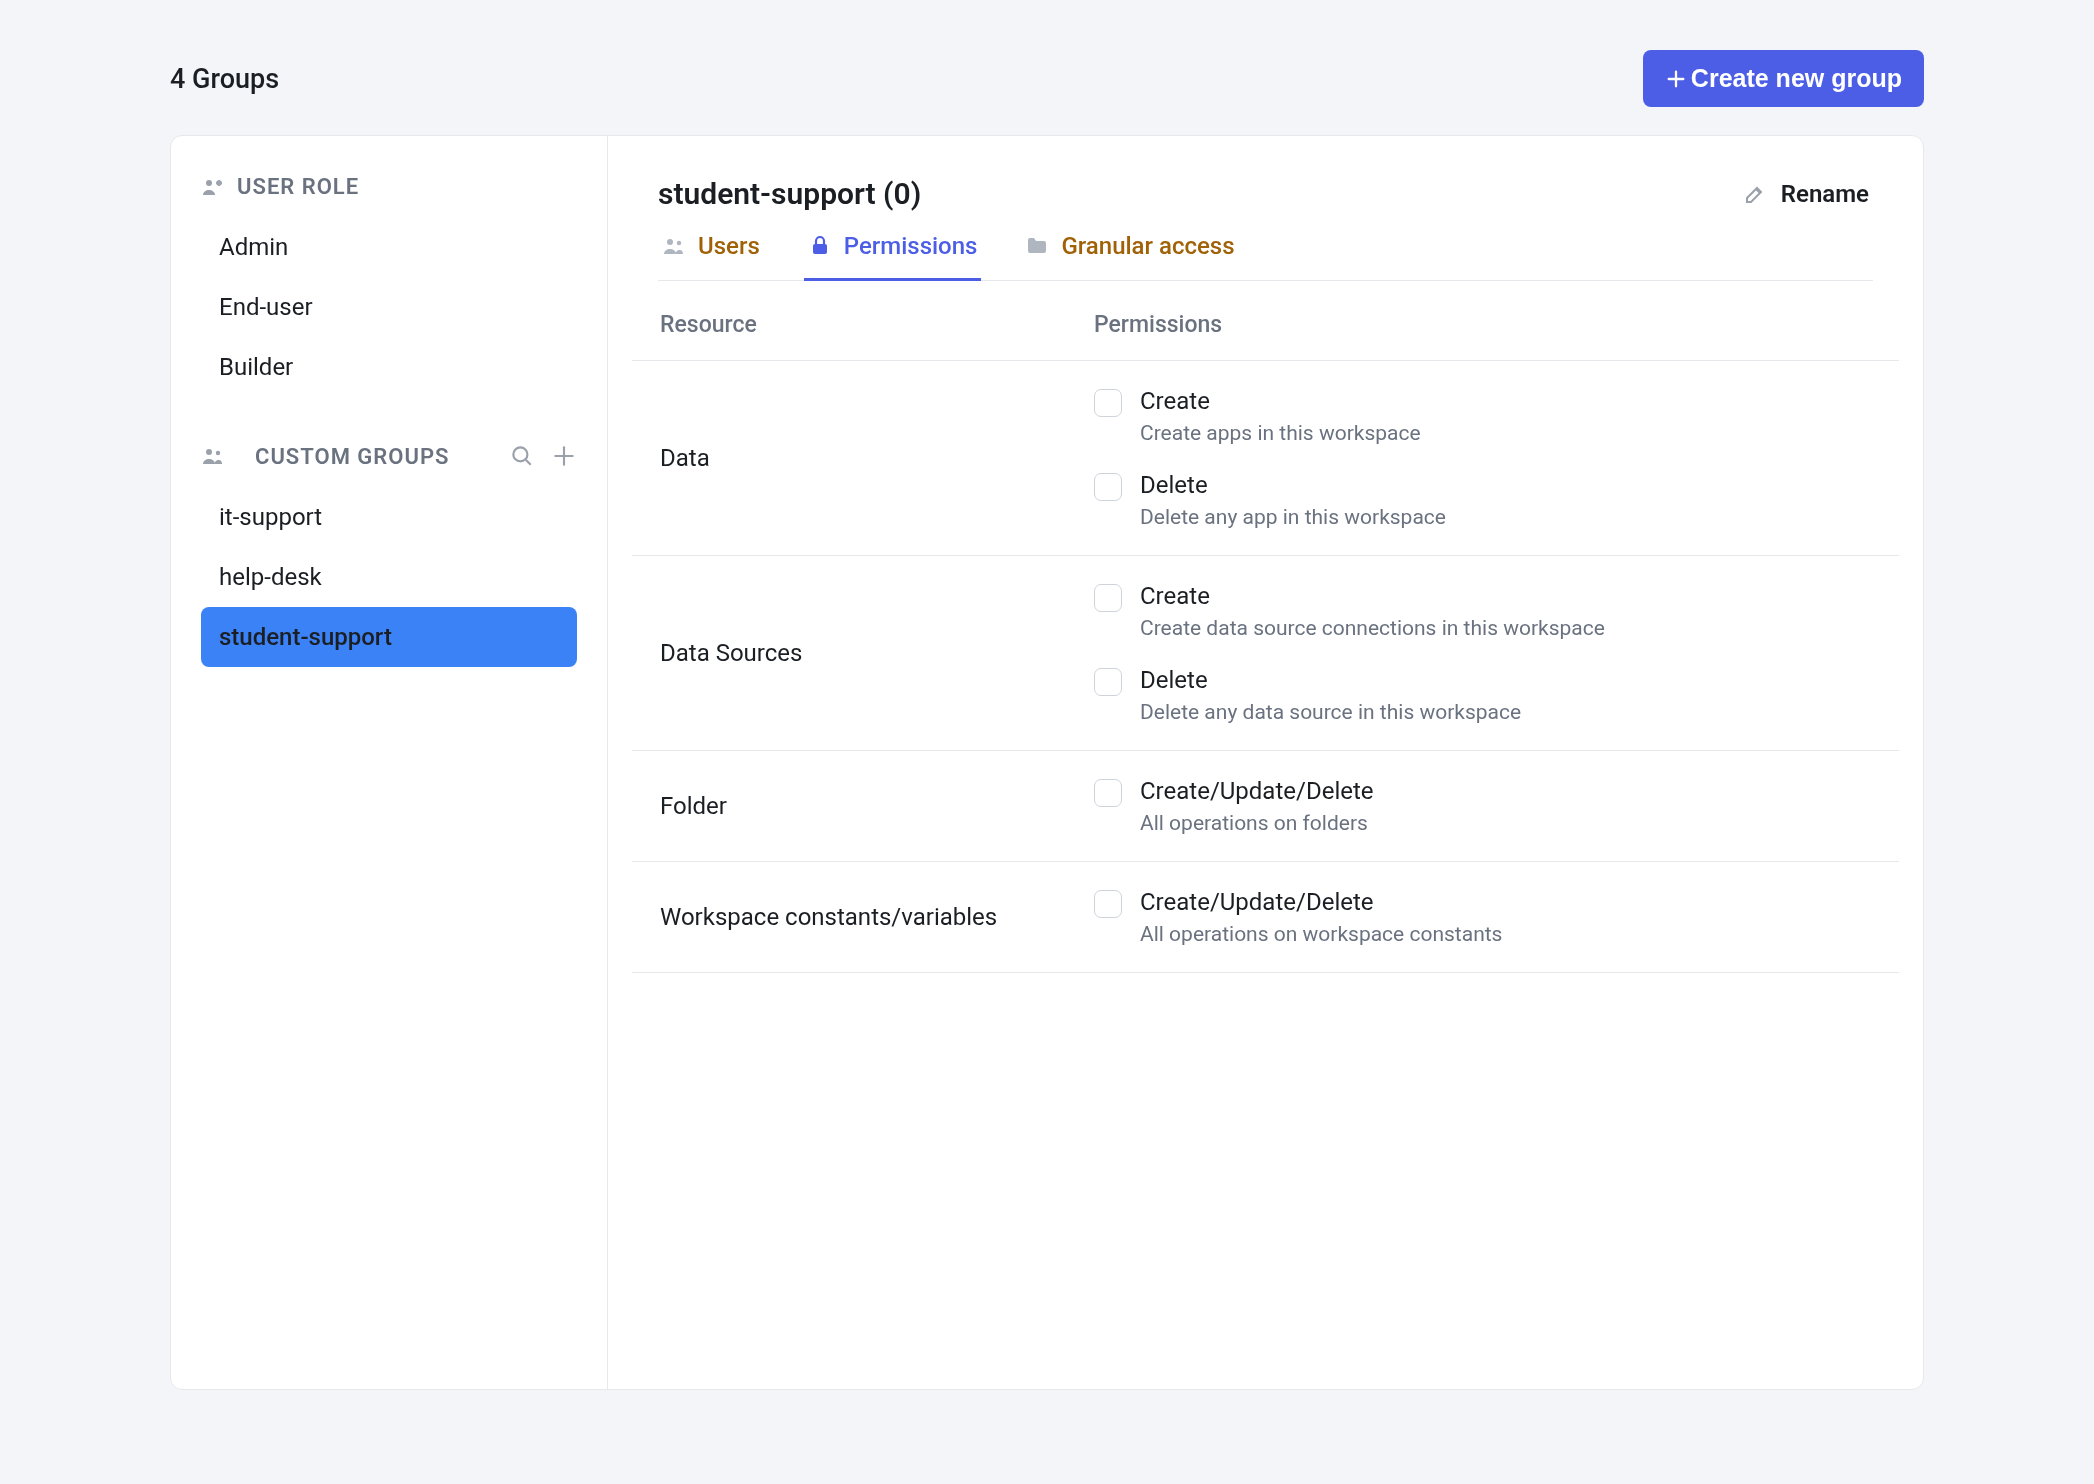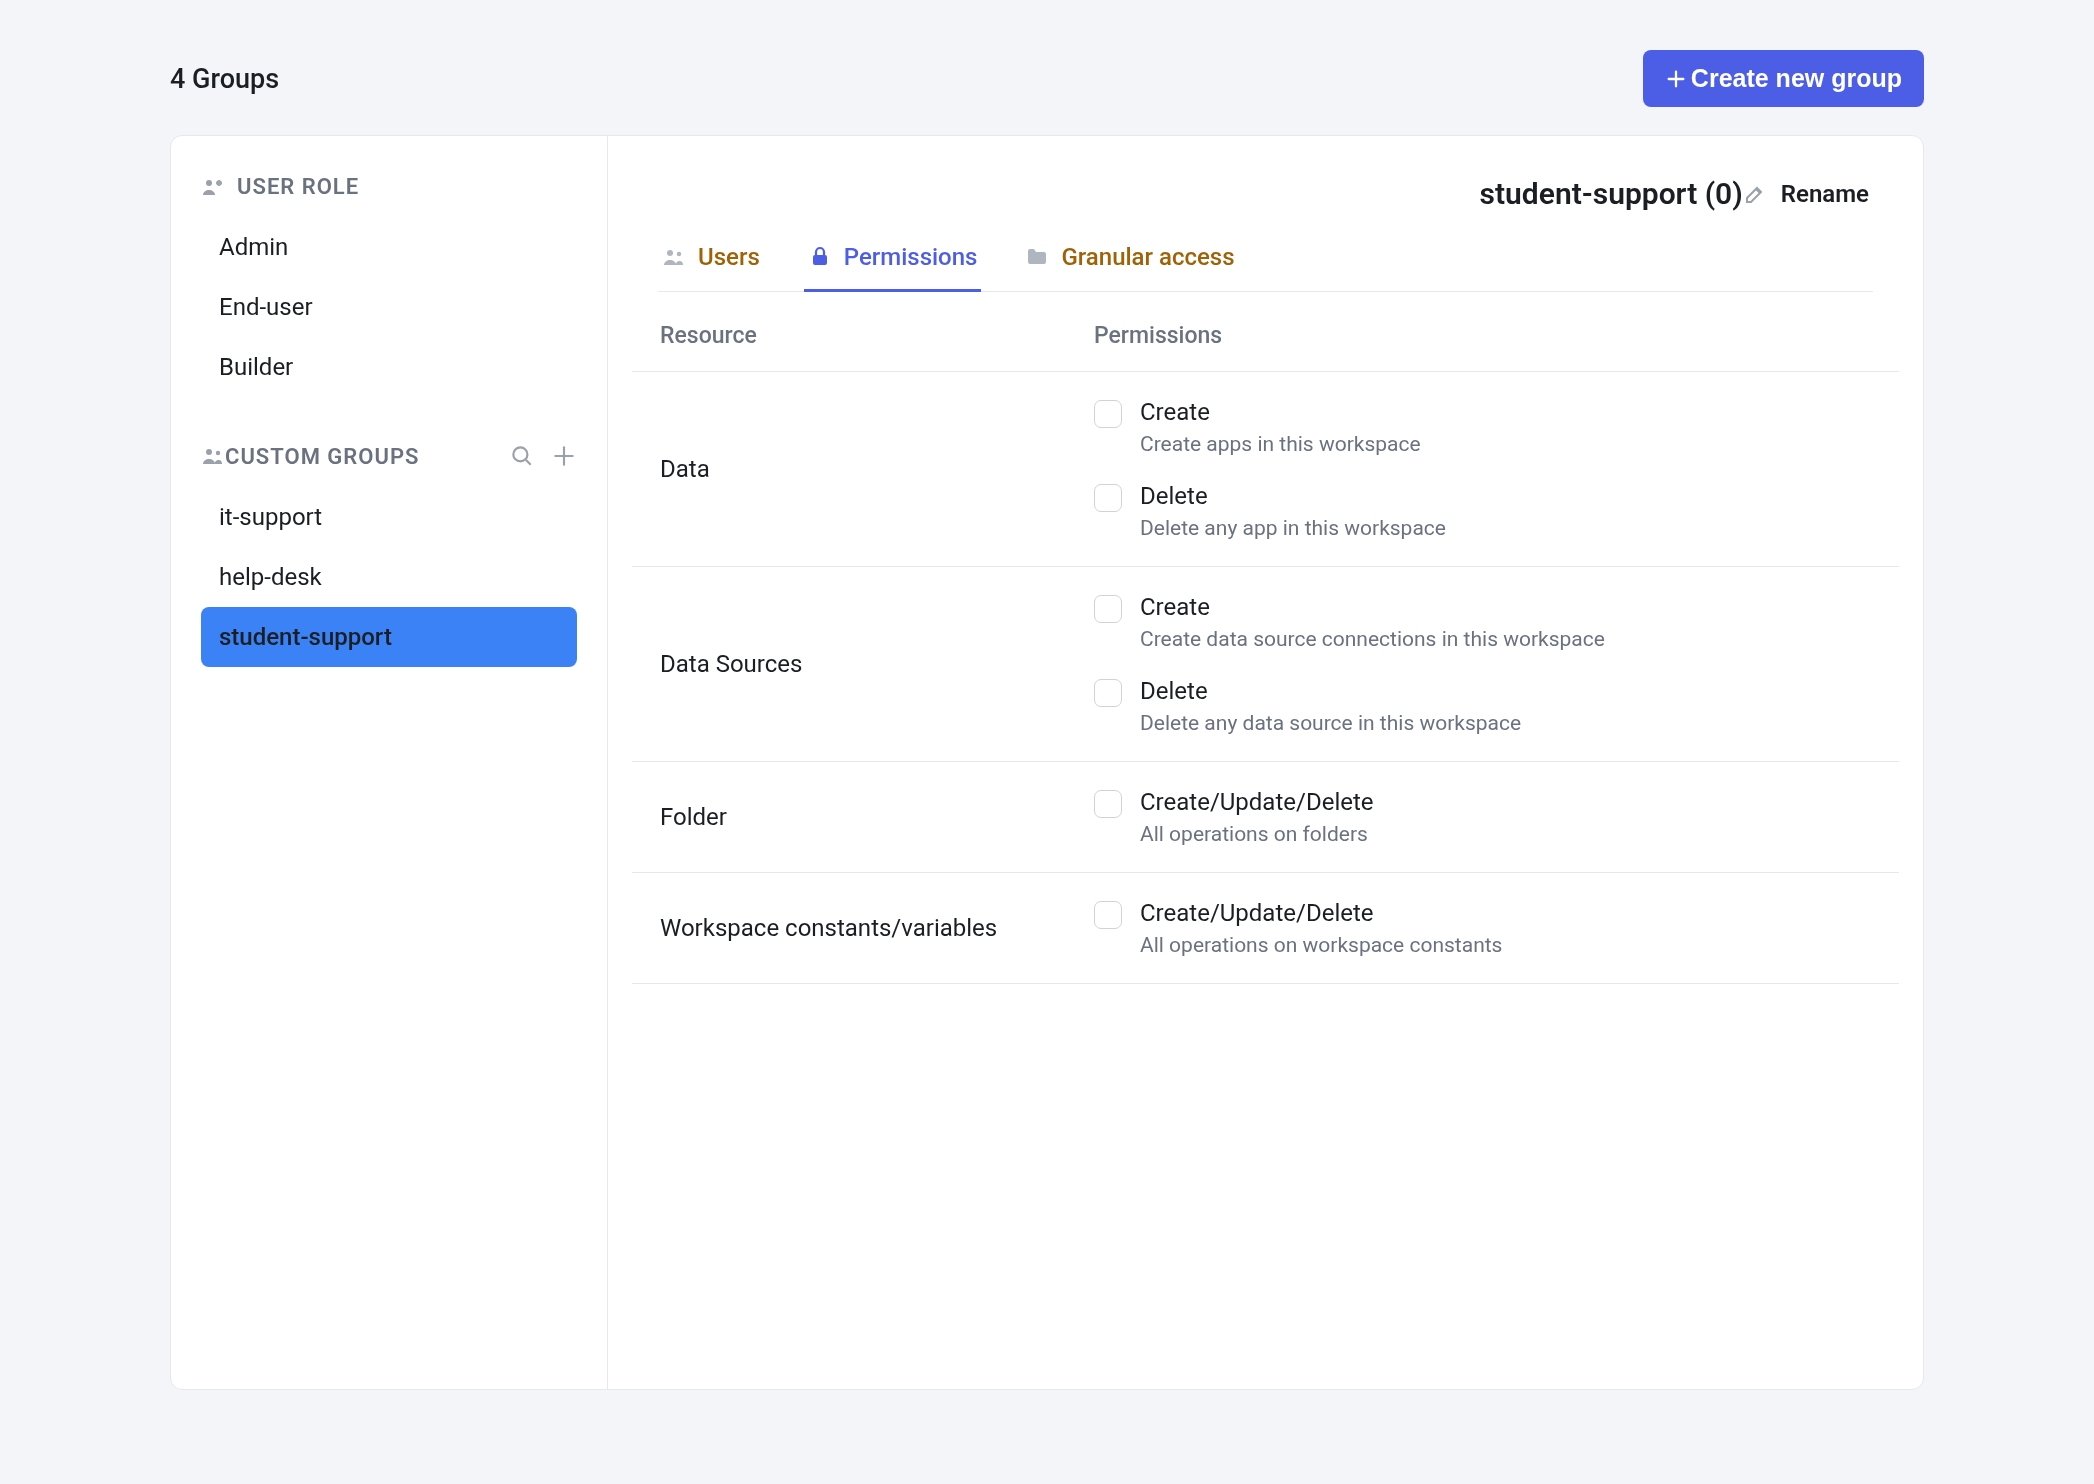--- a/index.html
+++ b/index.html
@@ -67,21 +67,21 @@
   .section-header-row {
     display: flex;
     align-items: center;
     justify-content: space-between;
     margin-top: 46px;
     margin-bottom: 18px;
   }
   .section-header-row .left {
     display: flex;
     align-items: center;
-    gap: 0;
+    gap: 30px;
     color: #6a7280;
   }
   .section-header-row .label {
     font-size: 22px;
     font-weight: 600;
     letter-spacing: 1px;
   }
   .section-header-row .right {
     display: flex;
     align-items: center;
@@ -104,22 +104,22 @@
     flex: 1;
     display: flex;
     flex-direction: column;
   }
   .main-header {
     padding: 40px 50px 0;
   }
   .title-row {
     display: flex;
     align-items: center;
-    justify-content: flex-end;
-    margin-bottom: 32px;
+    justify-content: space-between;
+    margin-bottom: 21px;
   }
   .group-title {
     font-size: 30px;
     font-weight: 600;
     color: #1b1f24;
   }
   .rename {
     display: inline-flex;
     align-items: center;
     gap: 14px;

